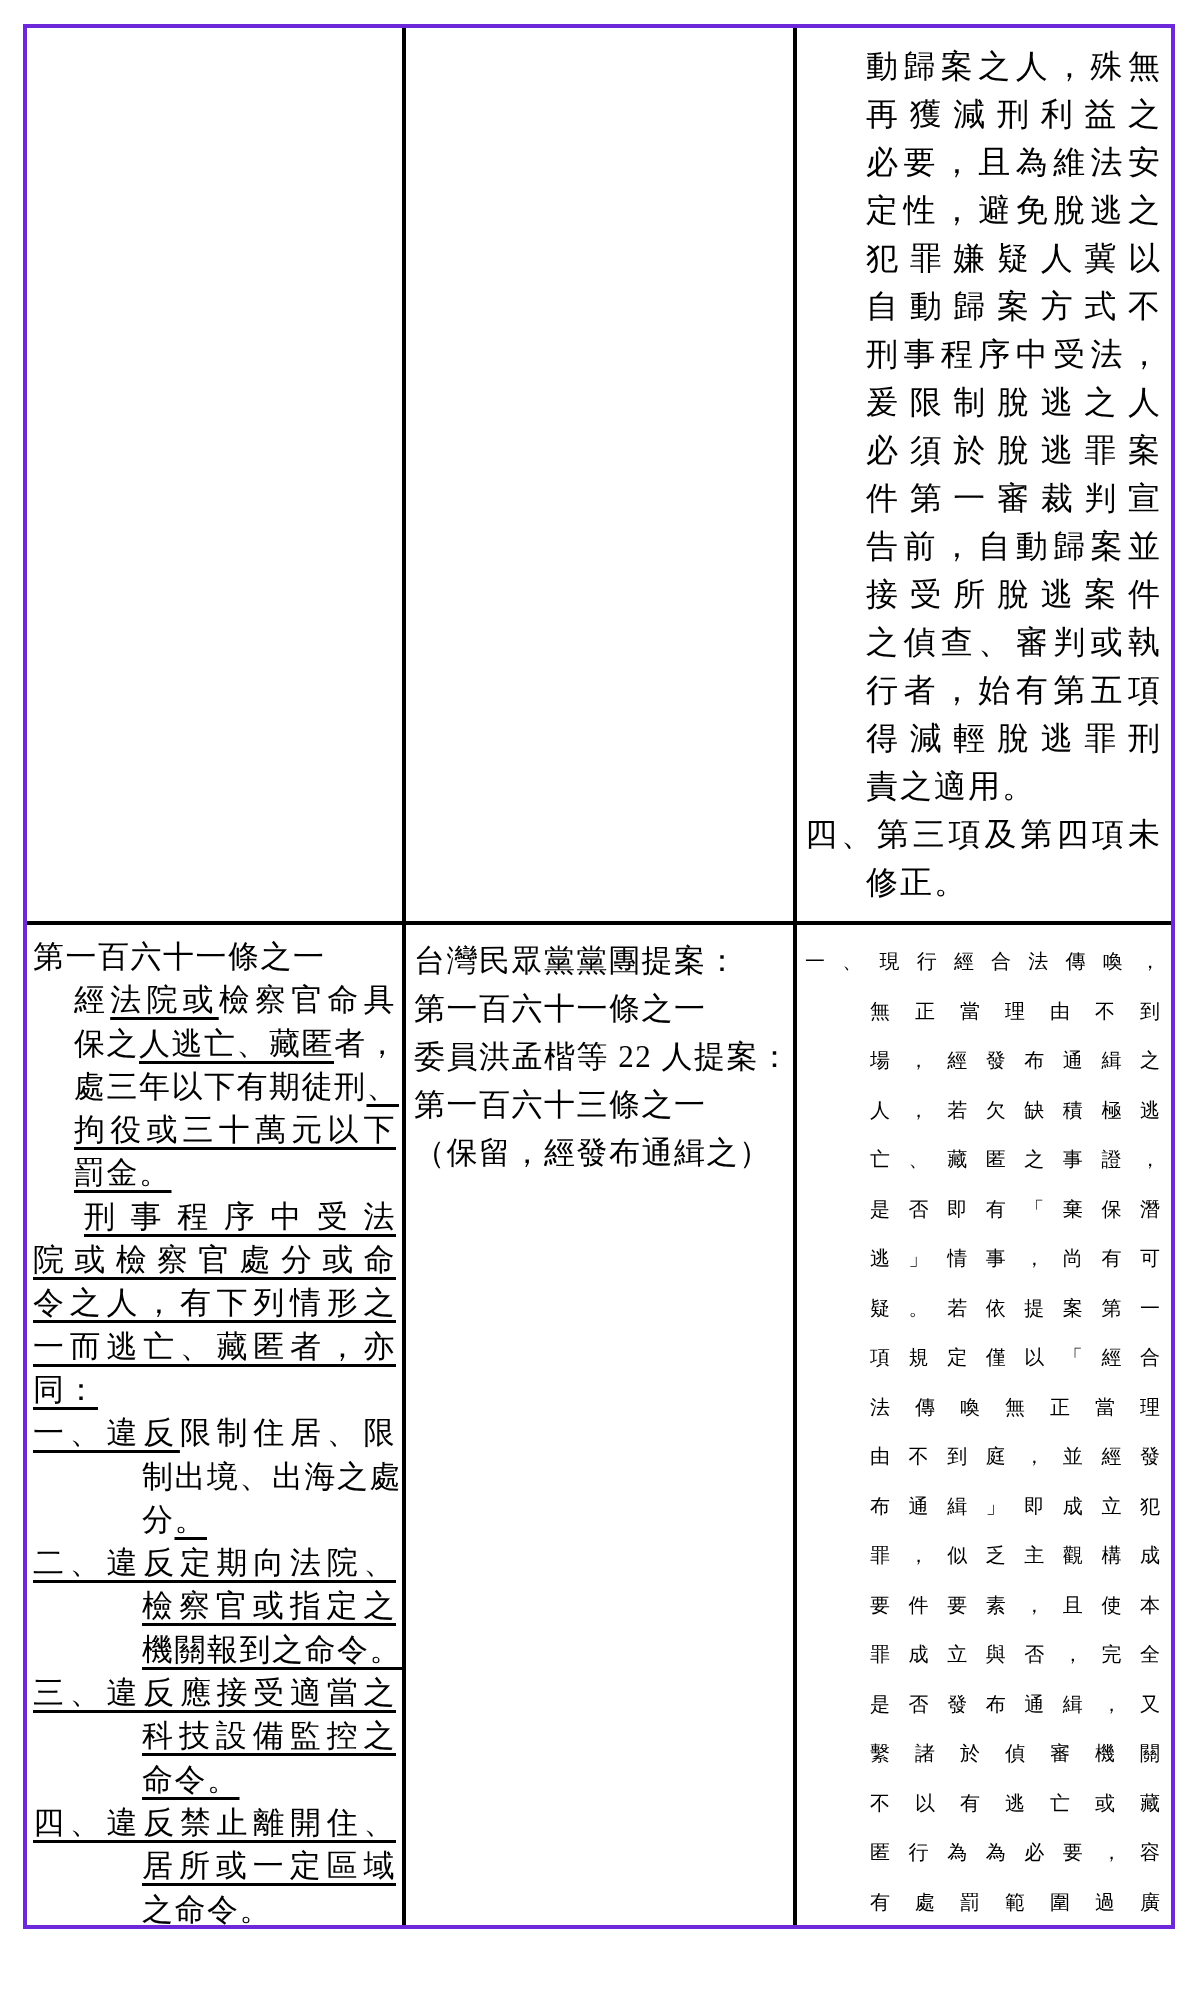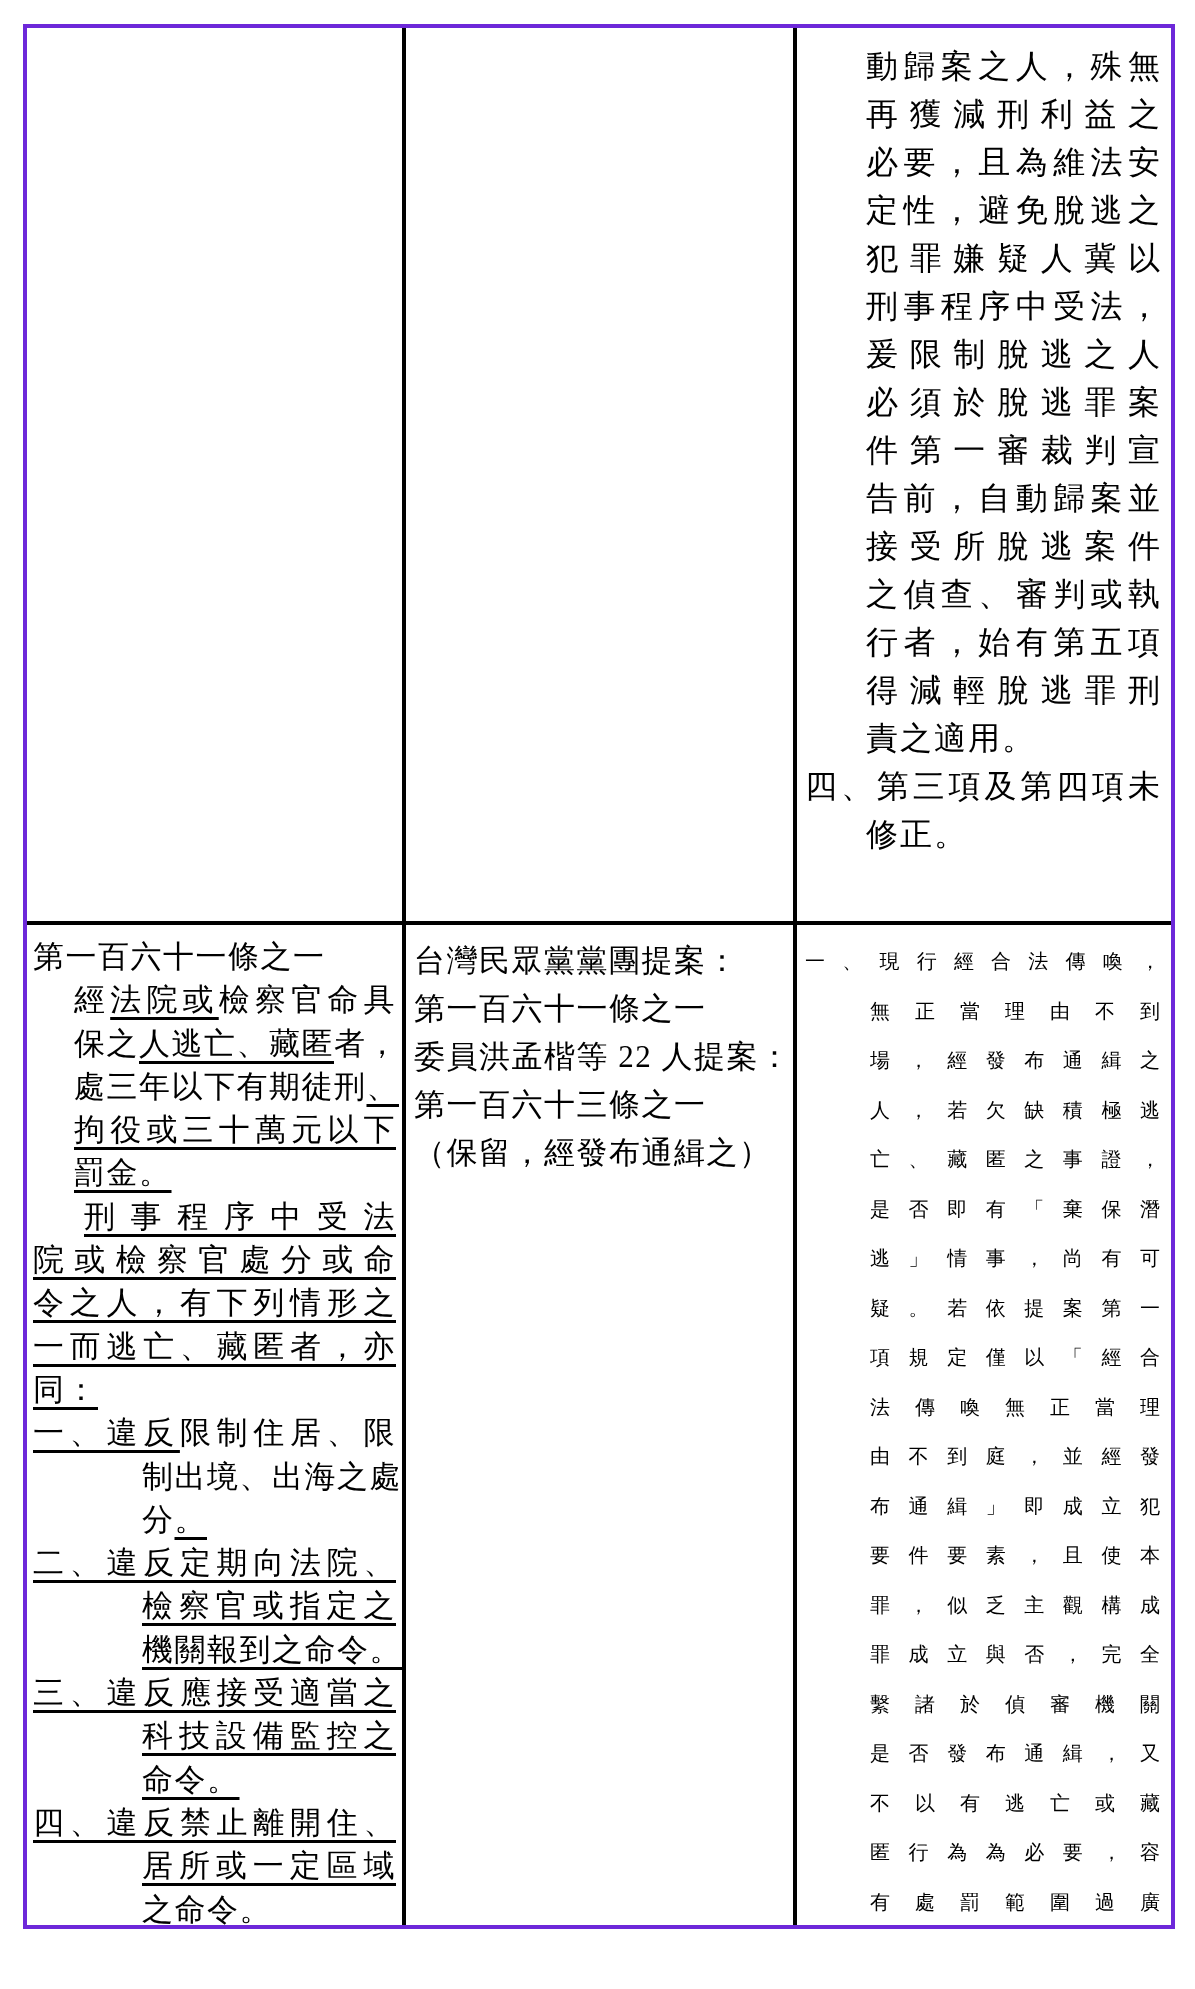--- a/index.html
+++ b/index.html
@@ -35,20 +35,21 @@
 
 <div class="tbl">
   <div class="cell r0 c0"></div>
   <div class="cell r0 c1"></div>
   <div class="cell r0 c2">
       <div class="tline just" style="padding-left: 61px;"><span class="seg">動歸案之人，殊無</span></div>
       <div class="tline just" style="padding-left: 61px;"><span class="seg">再獲減刑利益之</span></div>
       <div class="tline just" style="padding-left: 61px;"><span class="seg">必要，且為維法安</span></div>
       <div class="tline just" style="padding-left: 61px;"><span class="seg">定性，避免脫逃之</span></div>
       <div class="tline just" style="padding-left: 61px;"><span class="seg">犯罪嫌疑人冀以</span></div>
+      <div class="tline just" style="padding-left: 61px;"><span class="seg">自動歸案方式不</span></div>
       <div class="tline just" style="padding-left: 61px;"><span class="seg">刑事程序中受法，</span></div>
       <div class="tline just" style="padding-left: 61px;"><span class="seg">爰限制脫逃之人</span></div>
       <div class="tline just" style="padding-left: 61px;"><span class="seg">必須於脫逃罪案</span></div>
       <div class="tline just" style="padding-left: 61px;"><span class="seg">件第一審裁判宣</span></div>
       <div class="tline just" style="padding-left: 61px;"><span class="seg">告前，自動歸案並</span></div>
       <div class="tline just" style="padding-left: 61px;"><span class="seg">接受所脫逃案件</span></div>
       <div class="tline just" style="padding-left: 61px;"><span class="seg">之偵查、審判或執</span></div>
       <div class="tline just" style="padding-left: 61px;"><span class="seg">行者，始有第五項</span></div>
       <div class="tline just" style="padding-left: 61px;"><span class="seg">得減輕脫逃罪刑</span></div>
       <div class="tline" style="padding-left: 61px;"><span class="seg">責之適用。</span></div>
@@ -94,22 +95,22 @@
       <div class="tline just" style="padding-left: 65px;"><span class="seg">場，經發布通緝之</span></div>
       <div class="tline just" style="padding-left: 65px;"><span class="seg">人，若欠缺積極逃</span></div>
       <div class="tline just" style="padding-left: 65px;"><span class="seg">亡、藏匿之事證，</span></div>
       <div class="tline just" style="padding-left: 65px;"><span class="seg">是否即有「棄保潛</span></div>
       <div class="tline just" style="padding-left: 65px;"><span class="seg">逃」情事，尚有可</span></div>
       <div class="tline just" style="padding-left: 65px;"><span class="seg">疑。若依提案第一</span></div>
       <div class="tline just" style="padding-left: 65px;"><span class="seg">項規定僅以「經合</span></div>
       <div class="tline just" style="padding-left: 65px;"><span class="seg">法傳喚無正當理</span></div>
       <div class="tline just" style="padding-left: 65px;"><span class="seg">由不到庭，並經發</span></div>
       <div class="tline just" style="padding-left: 65px;"><span class="seg">布通緝」即成立犯</span></div>
+      <div class="tline just" style="padding-left: 65px;"><span class="seg">罪，似乏主觀構成</span></div>
       <div class="tline just" style="padding-left: 65px;"><span class="seg">要件要素，且使本</span></div>
-      <div class="tline just" style="padding-left: 65px;"><span class="seg">罪，似乏主觀構成</span></div>
       <div class="tline just" style="padding-left: 65px;"><span class="seg">罪成立與否，完全</span></div>
+      <div class="tline just" style="padding-left: 65px;"><span class="seg">是否發布通緝，又</span></div>
       <div class="tline just" style="padding-left: 65px;"><span class="seg">繫諸於偵審機關</span></div>
-      <div class="tline just" style="padding-left: 65px;"><span class="seg">是否發布通緝，又</span></div>
       <div class="tline just" style="padding-left: 65px;"><span class="seg">不以有逃亡或藏</span></div>
       <div class="tline just" style="padding-left: 65px;"><span class="seg">匿行為為必要，容</span></div>
       <div class="tline just" style="padding-left: 65px;"><span class="seg">有處罰範圍過廣</span></div>
     </div>
 </div>
 
 </body></html>

